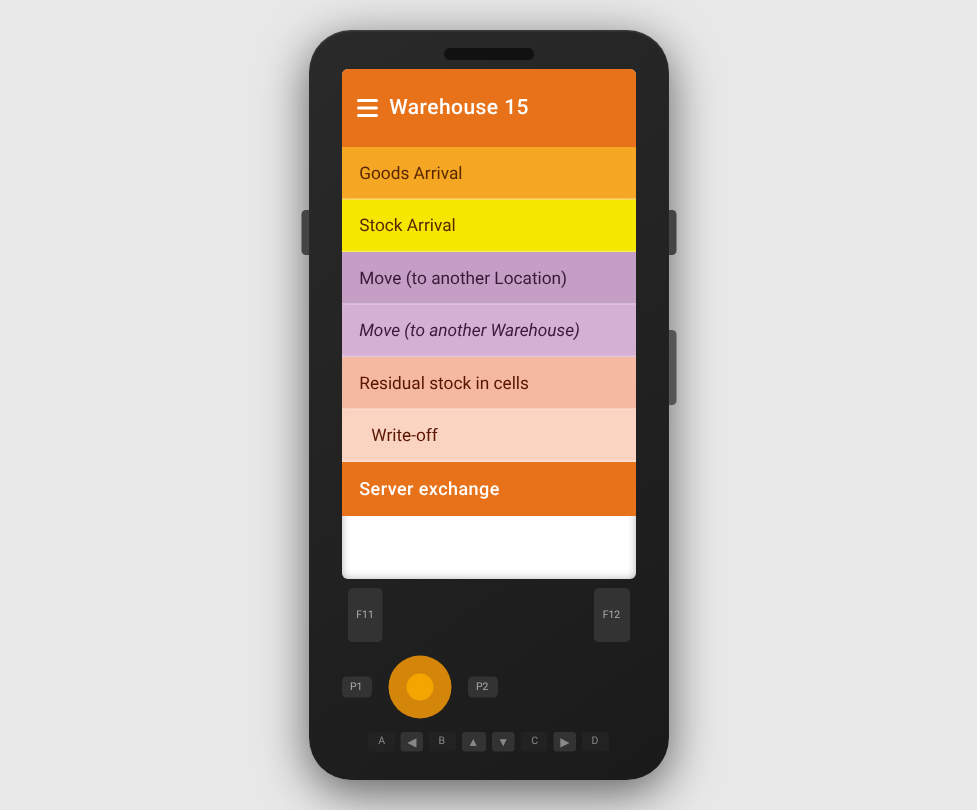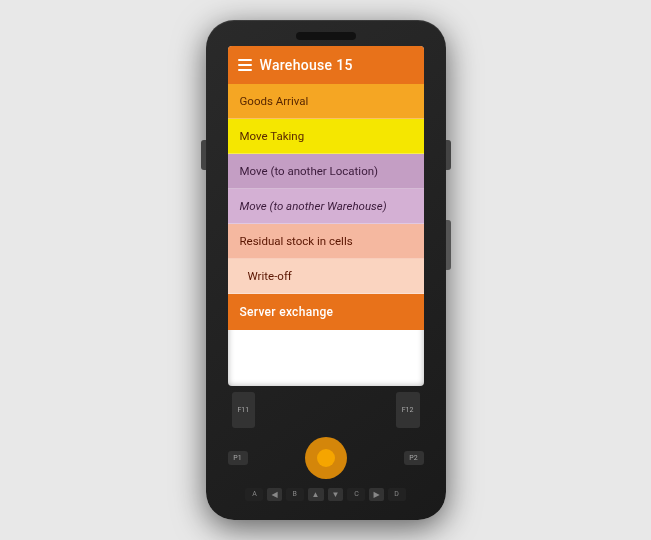--- a/index.html
+++ b/index.html
@@ -72,21 +72,21 @@
       background: #fff;
       border-radius: 4px;
       overflow: hidden;
       position: relative;
       box-shadow: inset 0 0 6px rgba(0,0,0,0.3);
     }
 
     
     .app-header {
       background: #E8721A;
-      height: 38px;
+      height: 52px;
       display: flex;
       align-items: center;
       padding: 0 10px;
       gap: 8px;
     }
     .hamburger-icon {
       display: flex;
       flex-direction: column;
       gap: 3px;
       cursor: pointer;
@@ -155,21 +155,21 @@
       color: #aaa;
       font-size: 7px;
       padding: 14px 6px;
       border-radius: 3px;
       text-align: center;
     }
 
     .dpad-area {
       display: flex;
       align-items: center;
-      justify-content: space-between;
+      justify-content: flex-start;
       gap: 6px;
       margin-bottom: 4px;
     }
 
     .p-btn {
       background: #333;
       color: #aaa;
       font-size: 7px;
       padding: 3px 5px;
       border-radius: 3px;
@@ -248,21 +248,21 @@
           <span></span>
       </div>
       <span class="app-title">Warehouse 15</span>
     </div>
 
     <div class="menu-list">
       <div class="menu-item item-goods-arrival">
         <span>Goods Arrival</span>
       </div>
       <div class="menu-item item-stock-taking">
-        <span>Move Taking</span>
+        <span>Stock Arrival</span>
       </div>
       <div class="menu-item item-move-location">
         <span>Move (to another Location)</span>
       </div>
       <div class="menu-item item-move-warehouse">
         <span>Move (to another Warehouse)</span>
       </div>
       <div class="menu-item item-residual">
         <span>Residual stock in cells</span>
       </div>

